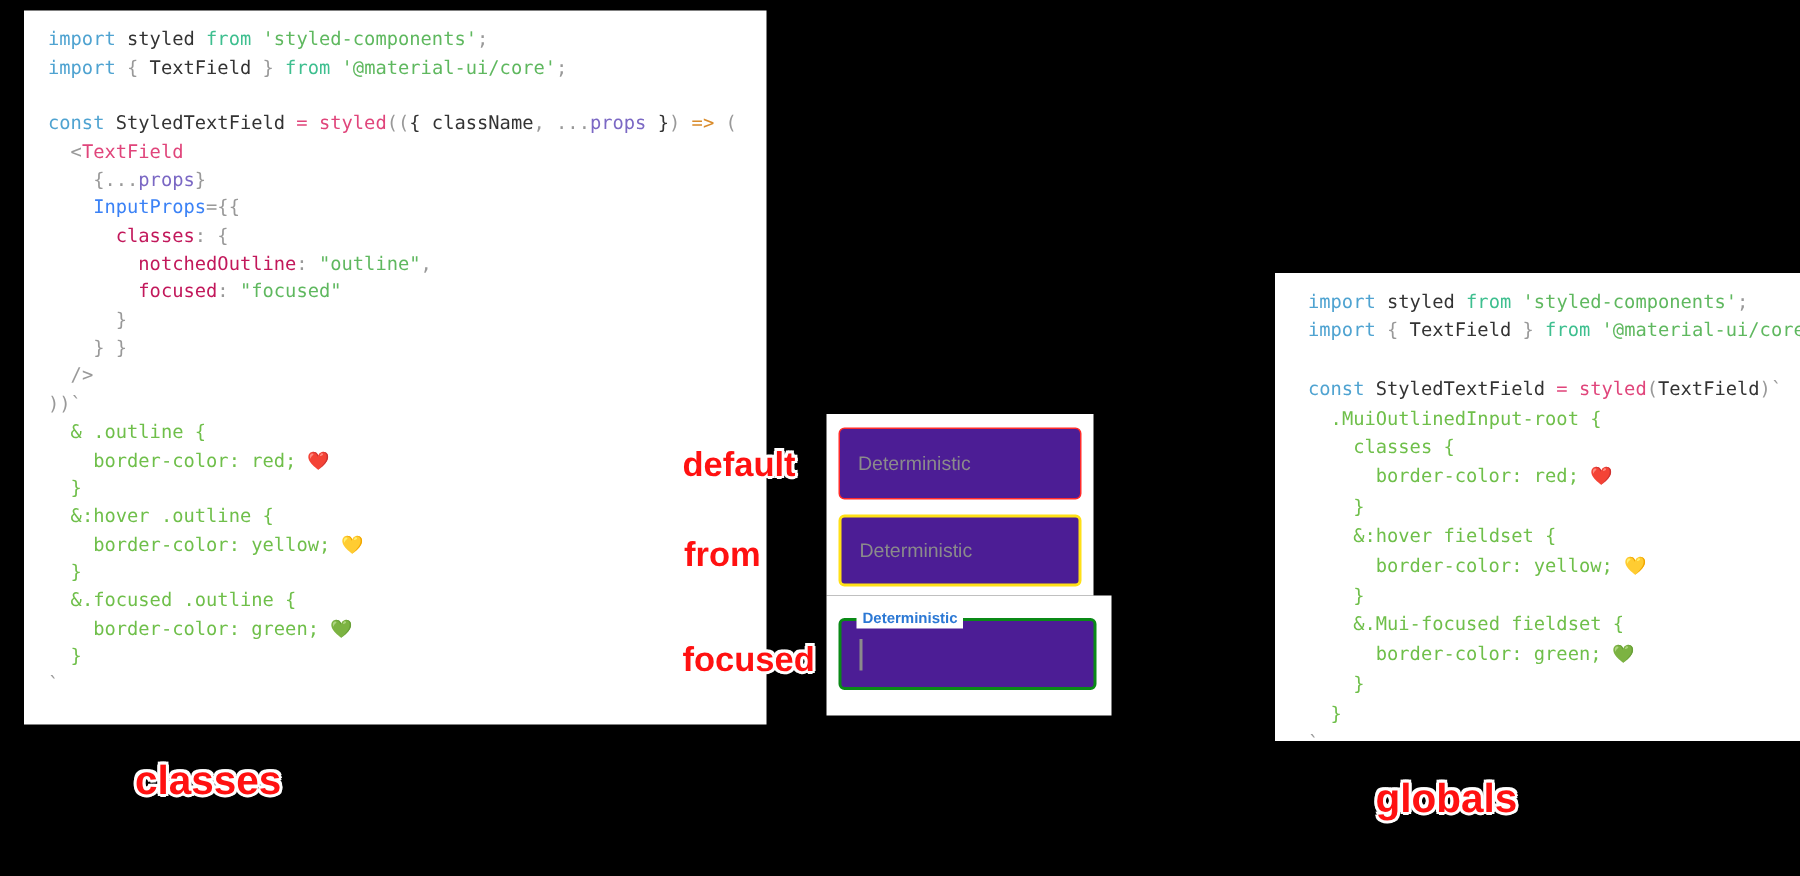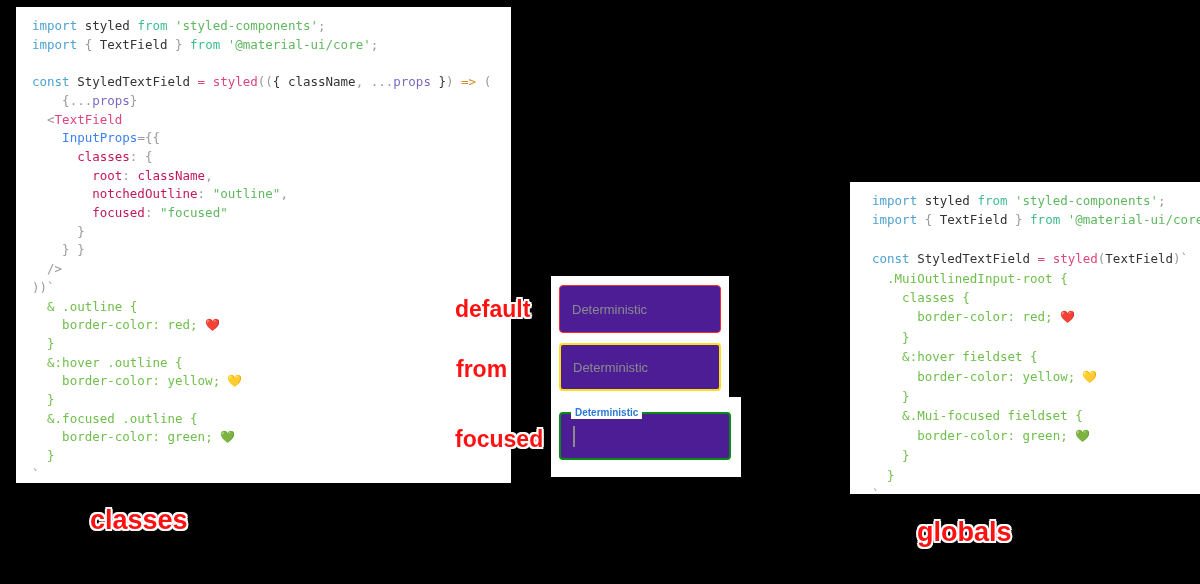--- a/index.html
+++ b/index.html
@@ -160,25 +160,24 @@
   #lbl-globals  { left: 917px; top: 517px; }
 </style>
 </head>
 <body>
 
 <div class="code-panel left" id="left-code">
     <div class="code-line"><span class="t-kw">import</span><span class="t-plain"> </span><span class="t-plain">styled</span><span class="t-plain"> </span><span class="t-from">from</span><span class="t-plain"> </span><span class="t-str">'styled-components'</span><span class="t-punct">;</span></div>
     <div class="code-line"><span class="t-kw">import</span><span class="t-plain"> </span><span class="t-punct">{</span><span class="t-plain"> TextField </span><span class="t-punct">}</span><span class="t-plain"> </span><span class="t-from">from</span><span class="t-plain"> </span><span class="t-str">'@material-ui/core'</span><span class="t-punct">;</span></div>
     <div class="code-line">&nbsp;</div>
     <div class="code-line"><span class="t-kw">const</span><span class="t-plain"> StyledTextField </span><span class="t-fn">=</span><span class="t-plain"> </span><span class="t-fn">styled</span><span class="t-punct">((</span><span class="t-plain">{ className</span><span class="t-punct">,</span><span class="t-plain"> </span><span class="t-punct">...</span><span class="t-spread">props</span><span class="t-plain"> }</span><span class="t-punct">)</span><span class="t-plain"> </span><span class="t-arrow">=&gt;</span><span class="t-plain"> </span><span class="t-punct">(</span></div>
+    <div class="code-line"><span class="t-plain">  </span><span class="t-punct">&lt;</span><span class="t-tag">TextField</span></div>
     <div class="code-line"><span class="t-plain">    </span><span class="t-punct">{</span><span class="t-punct">...</span><span class="t-spread">props</span><span class="t-punct">}</span></div>
-    <div class="code-line"><span class="t-plain">  </span><span class="t-punct">&lt;</span><span class="t-tag">TextField</span></div>
     <div class="code-line"><span class="t-plain">    </span><span class="t-prop">InputProps</span><span class="t-punct">=</span><span class="t-punct">{{</span></div>
     <div class="code-line"><span class="t-plain">      </span><span class="t-key">classes</span><span class="t-punct">:</span><span class="t-plain"> </span><span class="t-punct">{</span></div>
-    <div class="code-line"><span class="t-plain">        </span><span class="t-key">root</span><span class="t-punct">:</span><span class="t-key"> className</span><span class="t-punct">,</span></div>
     <div class="code-line"><span class="t-plain">        </span><span class="t-key">notchedOutline</span><span class="t-punct">:</span><span class="t-plain"> </span><span class="t-str">"outline"</span><span class="t-punct">,</span></div>
     <div class="code-line"><span class="t-plain">        </span><span class="t-key">focused</span><span class="t-punct">:</span><span class="t-plain"> </span><span class="t-str">"focused"</span></div>
     <div class="code-line"><span class="t-plain">      </span><span class="t-punct">}</span></div>
     <div class="code-line"><span class="t-plain">    </span><span class="t-punct">} }</span></div>
     <div class="code-line"><span class="t-plain">  </span><span class="t-punct">/&gt;</span></div>
     <div class="code-line"><span class="t-punct">))`</span></div>
     <div class="code-line"><span class="t-plain">  </span><span class="t-sel">&amp; .outline</span><span class="t-plain"> </span><span class="t-sel">{</span></div>
     <div class="code-line"><span class="t-plain">    </span><span class="t-val">border-color</span><span class="t-val">:</span><span class="t-plain"> </span><span class="t-val">red</span><span class="t-val">;</span><span class="t-plain"> </span><span class="emoji">❤️</span></div>
     <div class="code-line"><span class="t-plain">  </span><span class="t-sel">}</span></div>
     <div class="code-line"><span class="t-plain">  </span><span class="t-sel">&amp;:hover .outline</span><span class="t-plain"> </span><span class="t-sel">{</span></div>

